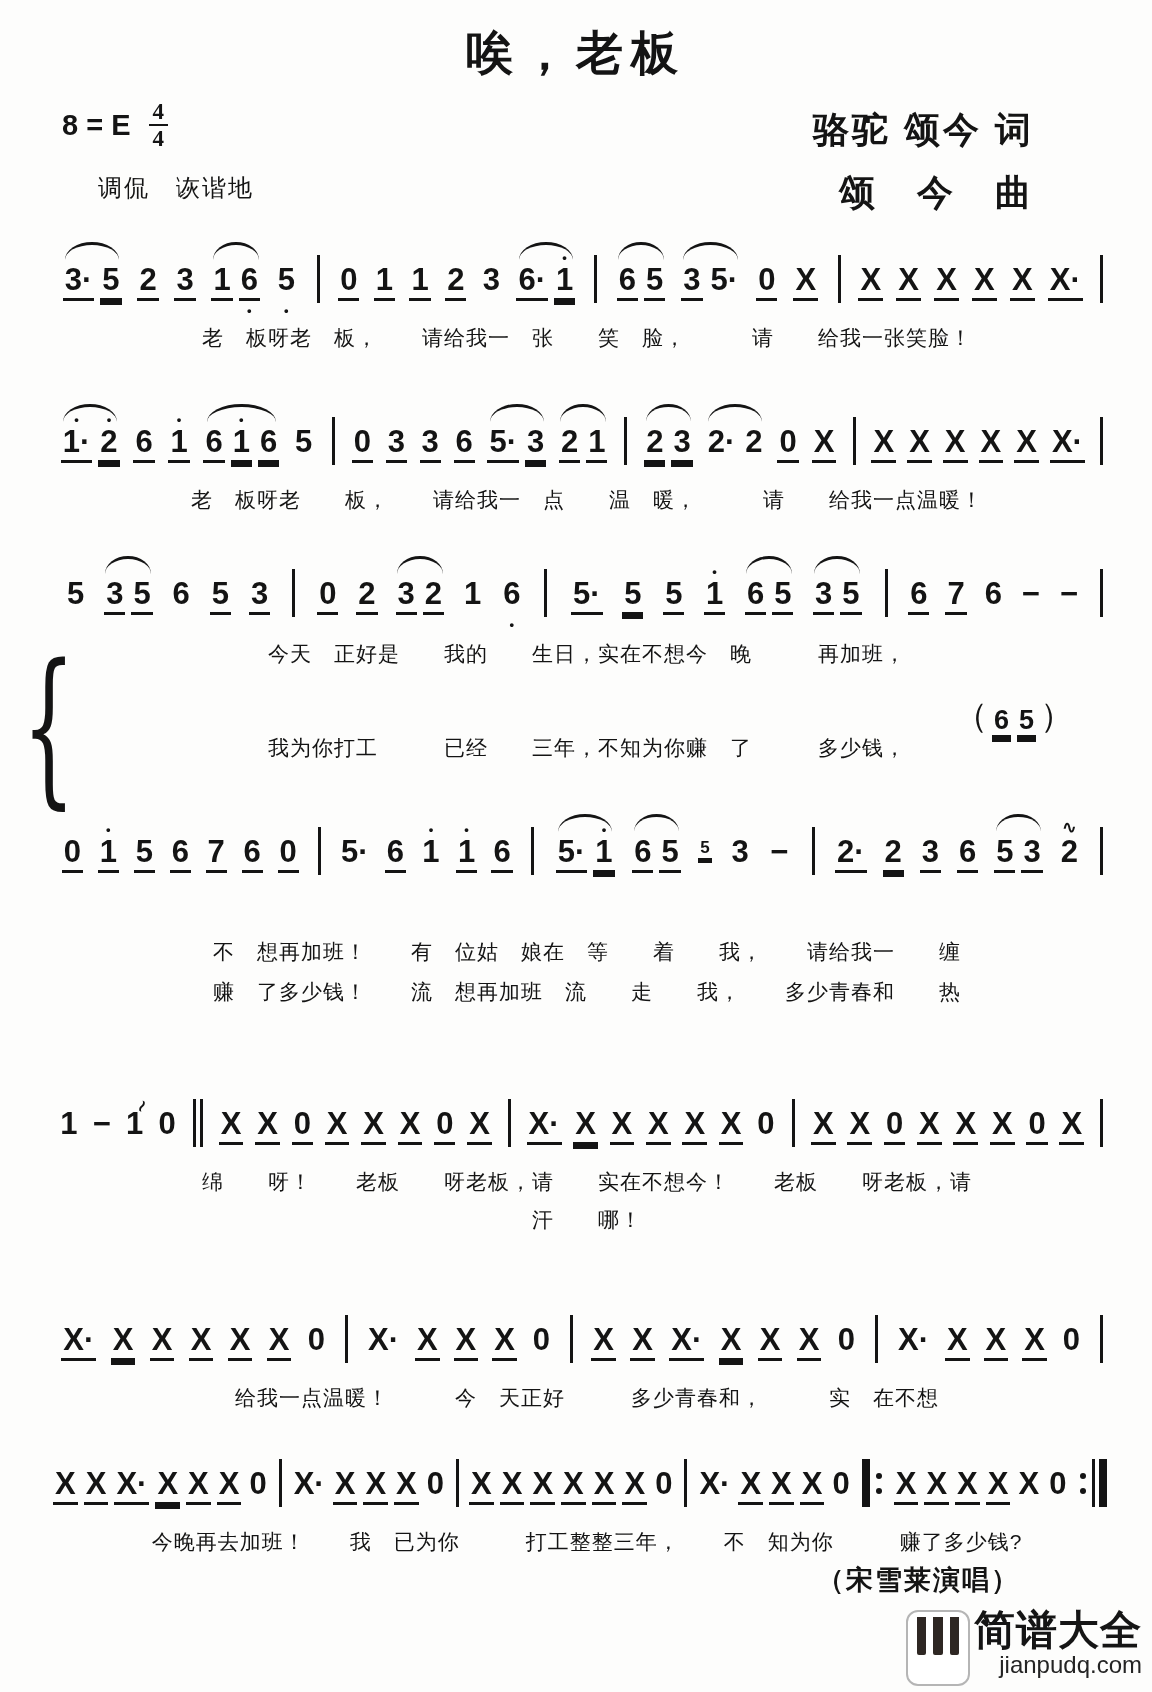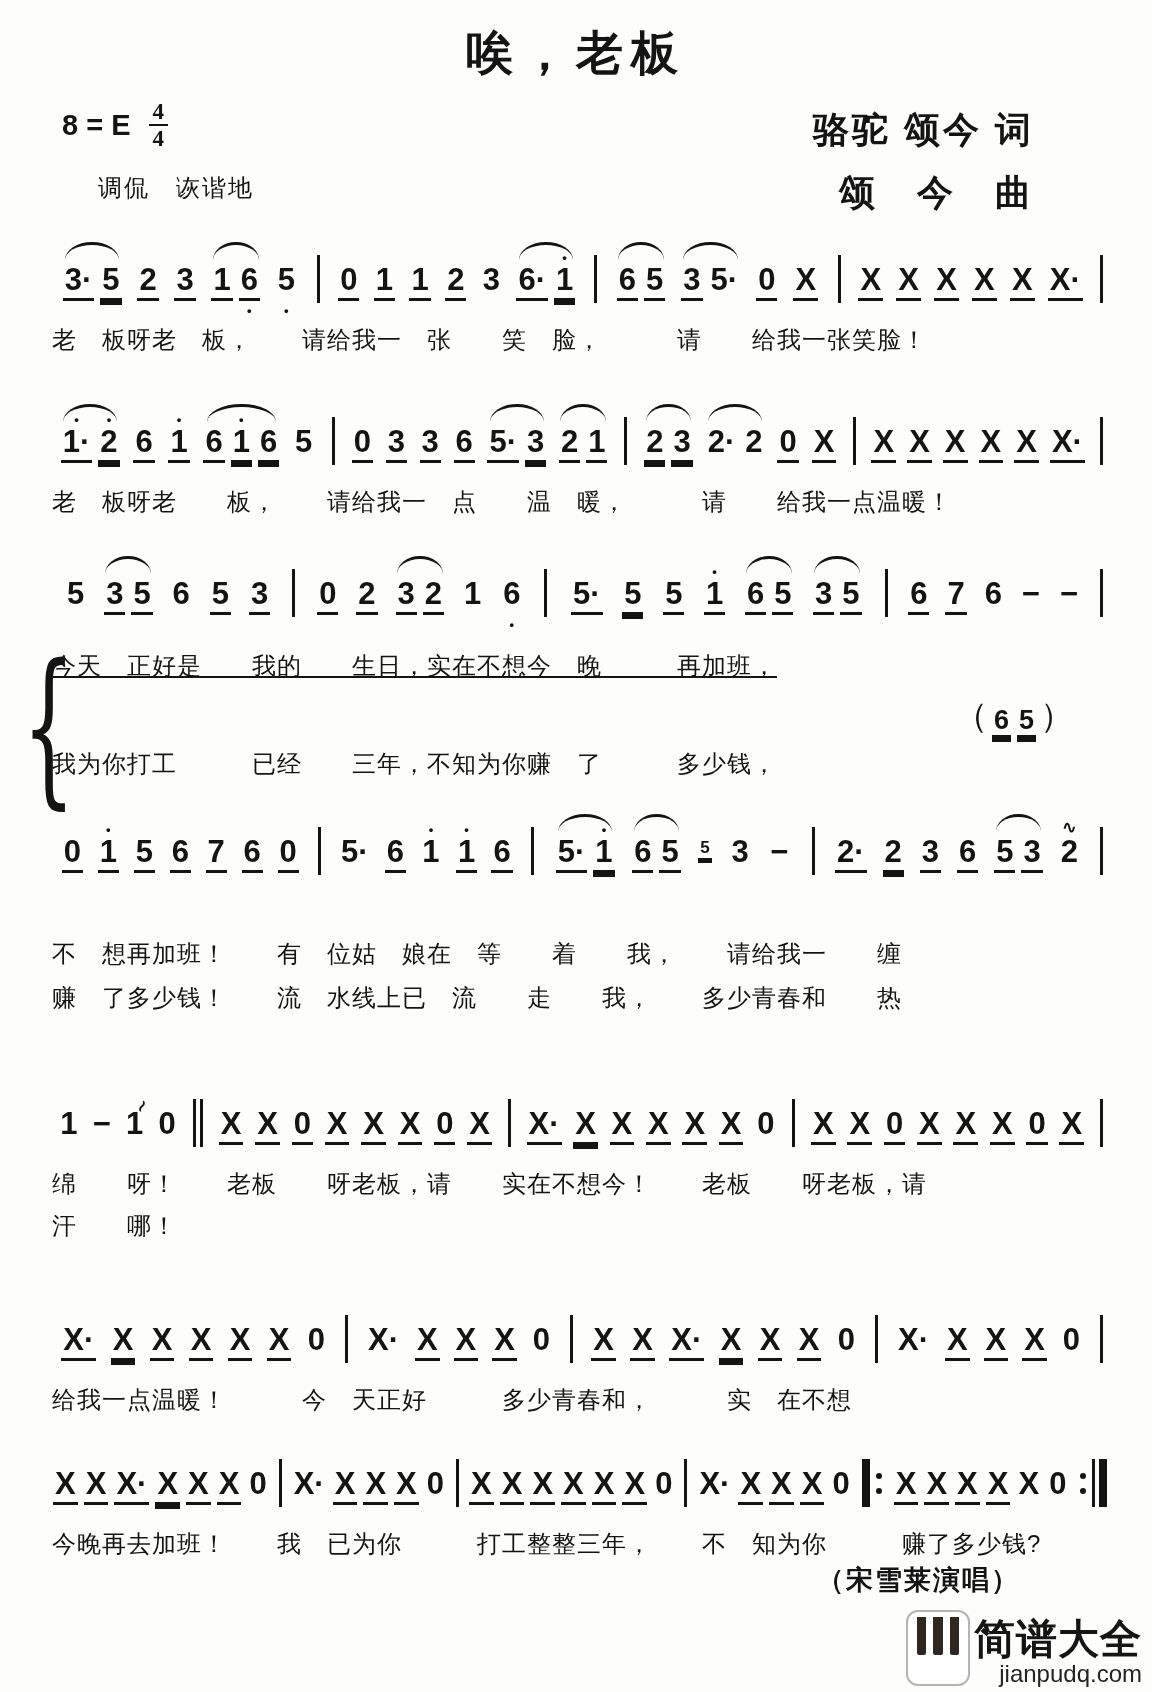--- a/index.html
+++ b/index.html
@@ -40,39 +40,39 @@
   .note .below{height:15px;font-size:13px;font-weight:bold;line-height:1.2;margin-top:2px;}
   .note.grace .body{font-size:17px;transform:translateY(-13px);border-bottom-width:2px;}
   .note.grace.u2 .body{box-shadow:0 3px 0 0 #141414;}
 
   .bar-wrap{display:inline-flex;align-items:center;gap:4px;margin:0 7px 15px;align-self:flex-end;}
   .bline{display:inline-block;width:3px;height:48px;background:#141414;}
   .bline.thick{width:8px;}
   .rdots{display:inline-flex;flex-direction:column;gap:9px;margin:0 2px;}
   .rdot{width:6px;height:6px;border-radius:50%;background:#141414;}
 
-  .lyrics{margin:6px 30px 0 52px;font-size:24px;letter-spacing:1px;white-space:pre;}
-  .system:nth-of-type(3) .lyrics.v1{margin-top:18px;text-decoration:underline;}
+  .lyrics{margin:6px 30px 0 52px;font-size:21px;letter-spacing:1px;white-space:pre;text-align:center;}
+  .system:nth-of-type(3) .lyrics.v1{margin-top:8px;}
   .system:nth-of-type(3) .lyrics.v2{margin-top:66px;}
   .system:nth-of-type(4) .lyrics.v1{margin-top:48px;}
   .system:nth-of-type(4) .lyrics.v2{margin-top:12px;}
   .system:nth-of-type(5) .lyrics.v2{margin-top:10px;}
 
   .brace{position:absolute;left:22px;top:102px;font-size:168px;font-weight:400;
          transform:scaleX(.5);transform-origin:left center;line-height:1;
          font-family:"DejaVu Serif",serif;}
   .pickup{position:absolute;right:78px;top:146px;display:flex;align-items:center;}
   .pickup .paren{font-size:34px;font-weight:400;line-height:1;transform:translateY(-6px);}
   .pickup .measure{margin:0 1px;}
   .pickup .note .body{font-size:27px;}
 
   
   .performer{position:absolute;top:1562px;right:132px;font-size:27px;font-weight:bold;
              letter-spacing:2px;}
-  .watermark{position:absolute;right:10px;bottom:6px;display:flex;align-items:flex-end;gap:4px;}
+  .watermark{position:absolute;right:10px;bottom:6px;display:flex;align-items:flex-start;gap:4px;}
   .piano{width:64px;height:76px;border:2px solid #b5b5b5;border-radius:12px;background:#fff;
          display:flex;gap:7px;padding:5px 9px 6px;box-sizing:border-box;}
   .pkey{flex:1;background:#2e2723;border-radius:0 0 2px 2px;height:62%;}
   .pkey::after{content:"";display:block;}
   .wm-text{display:flex;flex-direction:column;align-items:flex-end;line-height:1;}
   .wm-brand{font-size:41px;font-weight:bold;letter-spacing:1px;color:#151515;}
   .wm-domain{font-size:24px;color:#242424;margin-top:2px;}
 </style>
 </head>
 <body>
@@ -766,21 +766,21 @@
               <span class="above mord">∿</span>
               <span class="body">2</span>
               <span class="below"></span>
             </span>
           </span>
           <span class="bar-wrap">
             <span class="bline"></span>
           </span>
         </span>
         <div class="lyrics v1">不　想再加班！　　有　位姑　娘在　等　　着　　我，　　请给我一　　缠</div>
-        <div class="lyrics v2">赚　了多少钱！　　流　水线上已　流　　走　　我，　　多少青春和　　热</div>
+        <div class="lyrics v2">赚　了多少钱！　　流　想再加班　流　　走　　我，　　多少青春和　　热</div>
       </div>
       <div class="system" style="top: 1070px;">
         <span class="notes-row" style="display: flex;">
           <span class="measure" style="flex-grow: 4;">
             <span class="note">
               <span class="above"></span>
               <span class="body">1</span>
               <span class="below"></span>
             </span>
             <span class="note">

